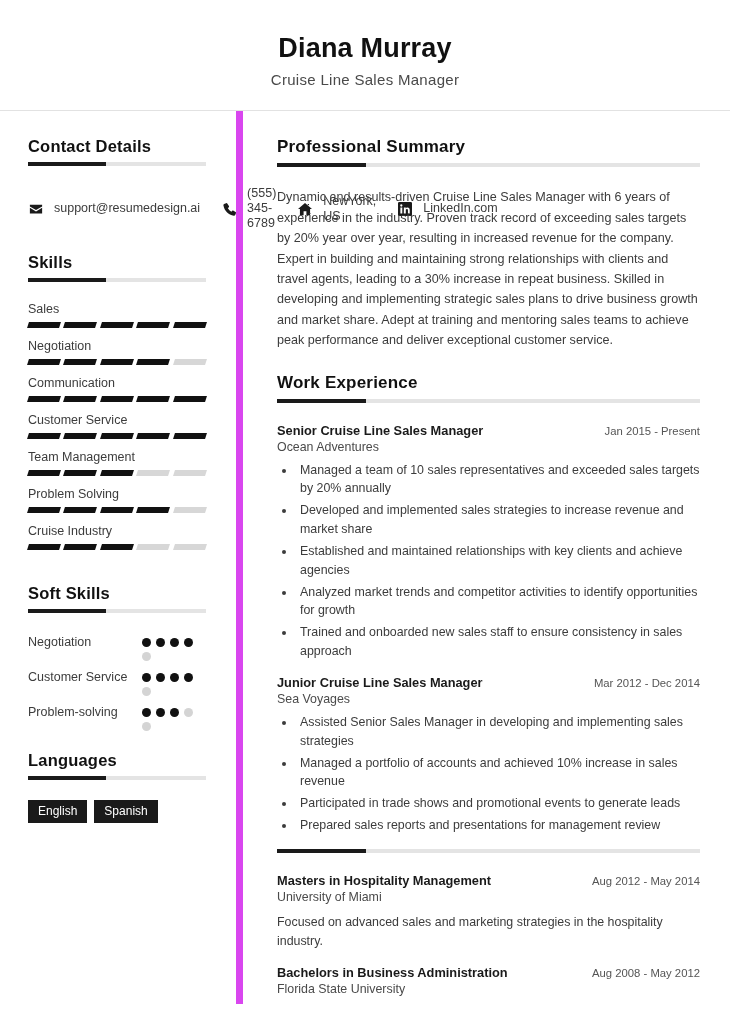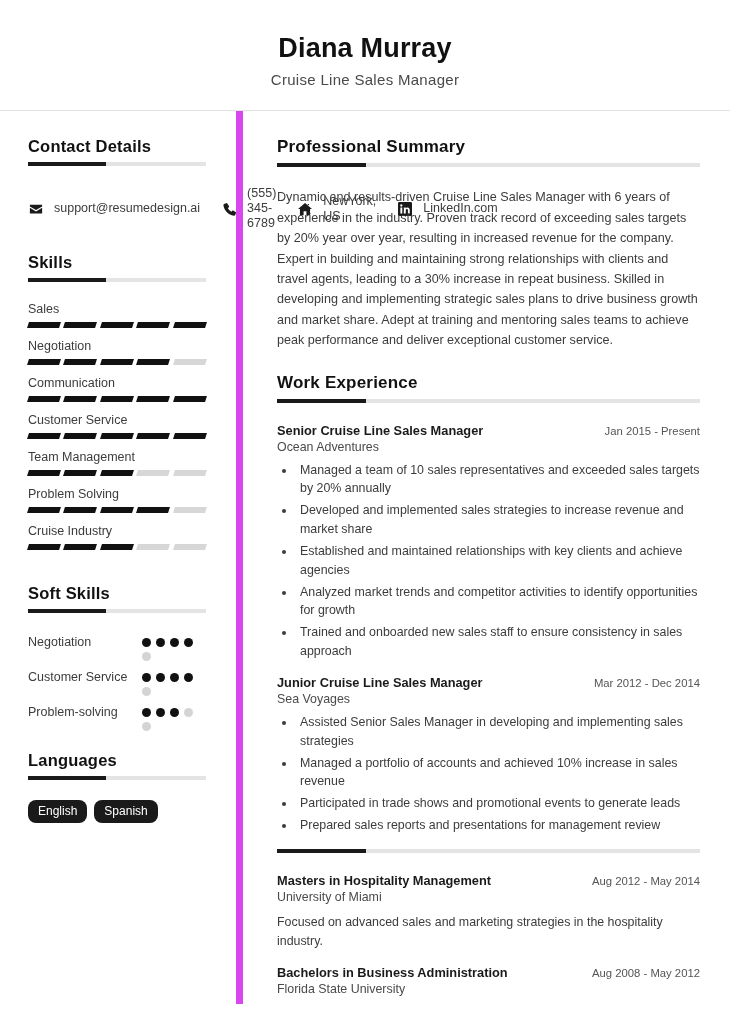--- a/index.html
+++ b/index.html
@@ -91,21 +91,21 @@
   .dot {
     width: 9px; height: 9px; border-radius: 50%;
     background: #d4d4d4; flex: 0 0 9px;
   }
   .dot.on { background: #111111; }
 
   
   .lang-wrap { display: flex; flex-wrap: wrap; gap: 7px; }
   .lang-pill {
     background: #1a1a1a; color: #ffffff;
-    font-size: 12px; padding: 4px 10px; border-radius: 8px;
+    font-size: 12px; padding: 4px 10px; border-radius: 0;
     line-height: 1.25;
   }
 
   
   .summary-text {
     font-size: 12.6px; line-height: 1.62; color: #3c3c3c;
     text-align: left;
   }
   .entry { margin-bottom: 14px; }
   .entry-head {

